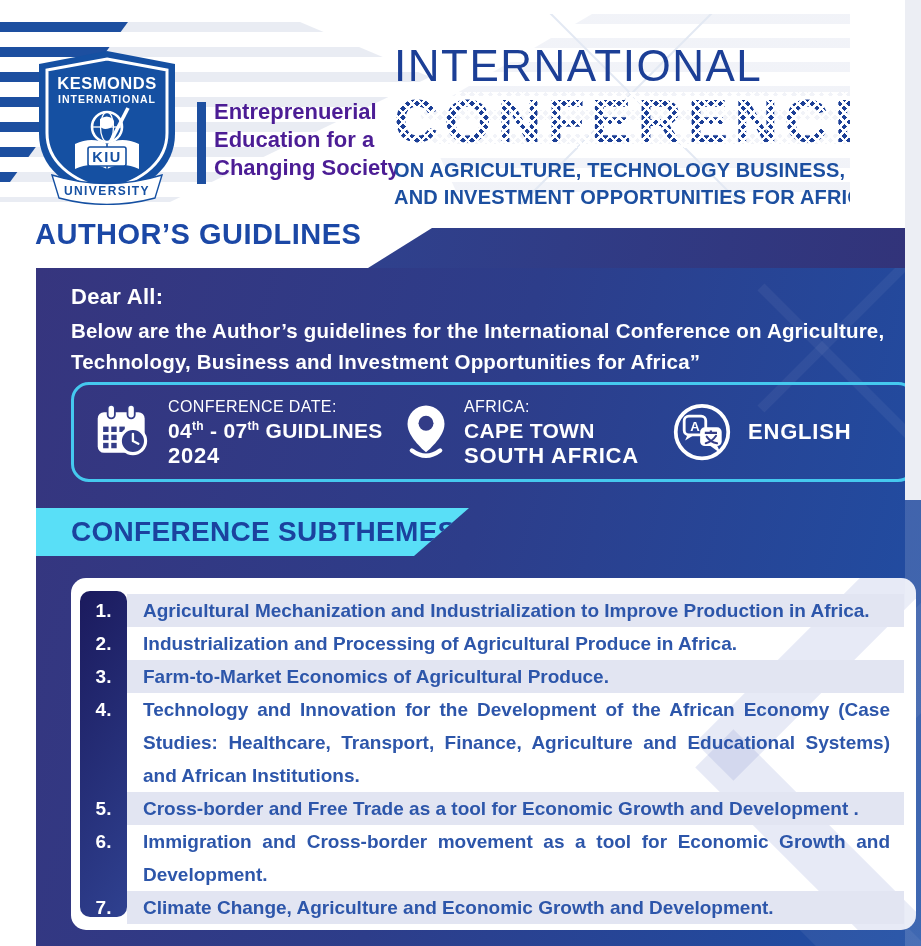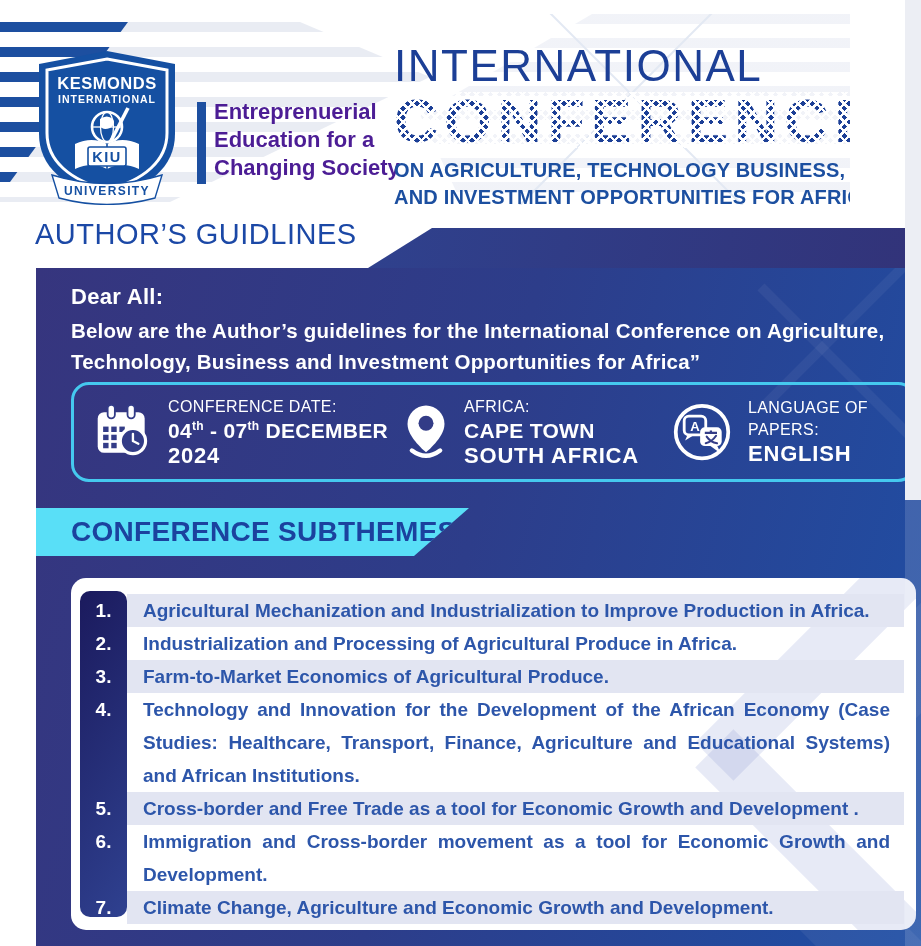--- a/index.html
+++ b/index.html
@@ -35,21 +35,21 @@
   .title2{font-size:61px;font-weight:800;color:#1c3f96;letter-spacing:6px;line-height:62px;white-space:nowrap;}
   .title2-wrap::after{content:"";position:absolute;inset:2px 0 4px 0;pointer-events:none;
     background:
       repeating-linear-gradient(45deg,rgba(255,255,255,0) 0 4px,#ffffff 4px 6.5px),
       repeating-linear-gradient(-45deg,rgba(255,255,255,0) 0 4px,#ffffff 4px 6.5px);}
   .subtitle{margin-top:5px;width:500px;font-size:20px;font-weight:800;color:#1c4fa0;
     line-height:27px;letter-spacing:0.2px;}
 
   
   .author-band{position:absolute;left:0;top:205px;width:921px;height:63px;background:#fff;}
-  .author-heading{position:absolute;left:35px;top:13px;font-size:29px;font-weight:400;
+  .author-heading{position:absolute;left:35px;top:13px;font-size:29px;font-weight:700;
     color:#1b48a6;letter-spacing:0.5px;}
   .author-wedge{position:absolute;top:23px;right:0;width:553px;height:40px;
     background:linear-gradient(100deg,#2f418d,#323379);
     clip-path:polygon(64px 0,100% 0,100% 100%,0 100%);}
 
   
   .main{position:absolute;left:0;top:268px;width:921px;height:678px;overflow:hidden;
     background:linear-gradient(105deg,#36357e 0%,#2d3d8a 46%,#1e50a7 100%);margin-left:36px;}
   .bg-chev{position:absolute;background:rgba(255,255,255,0.06);width:430px;height:78px;right:-110px;}
   .bg-chev-a{top:420px;transform:rotate(-45deg);}
@@ -168,21 +168,21 @@
           <rect x="10" y="34" width="6" height="6"></rect>
             <rect x="19" y="34" width="6" height="6"></rect>
           <rect x="10" y="43" width="6" height="6"></rect>
             <rect x="19" y="43" width="6" height="6"></rect>
         </g>
         <circle cx="43" cy="41" r="14" fill="#333c87" stroke="#ffffff" stroke-width="3.5"></circle>
         <path d="M43 41 V33 M43 41 L49 44" stroke="#ffffff" stroke-width="2.6" stroke-linecap="round" fill="none"></path>
       </svg>
       <div>
         <div class="info-label">CONFERENCE DATE:</div>
-        <div class="info-value"><span>04</span><sup>th</sup><span> - </span><span>07</span><sup>th</sup><span> DECEMBER</span></div>
+        <div class="info-value"><span>04</span><sup>th</sup><span> - </span><span>07</span><sup>th</sup><span> GUIDLINES</span></div>
         <div class="info-strong">2024</div>
       </div>
     </div>
 
     <div class="info-group g2">
       <svg class="info-icon" width="44" height="62" viewBox="0 0 50 64">
         <path d="M25 2 C13.5 2 4 11.5 4 23 C4 38.5 25 55 25 55 C25 55 46 38.5 46 23 C46 11.5 36.5 2 25 2 Z" fill="#ffffff"></path>
         <circle cx="25" cy="22" r="8.5" fill="#333c87"></circle>
         <path d="M9 53 Q25 65 41 53" stroke="#ffffff" stroke-width="5" fill="none" stroke-linecap="round"></path>
       </svg>
@@ -198,21 +198,20 @@
         <circle cx="32" cy="32" r="28" fill="none" stroke="#ffffff" stroke-width="4"></circle>
         <rect x="13" y="15" width="23" height="20" rx="5" fill="none" stroke="#ffffff" stroke-width="3"></rect>
         <path d="M17 34 L14 41 L24 35 Z" fill="#ffffff"></path>
         <text x="24.5" y="30.5" text-anchor="middle" font-family="Liberation Sans, sans-serif" font-size="14" font-weight="bold" fill="#ffffff">A</text>
         <rect x="30" y="27" width="23" height="20" rx="5" fill="#ffffff"></rect>
         <path d="M48 46 L52 55 L41 47 Z" fill="#ffffff"></path>
         <path d="M35 33 H48 M41.5 33 V30.5" stroke="#333c87" stroke-width="2.4" fill="none"></path>
         <path d="M37 37 Q41 43 48 44 M47 36 Q43 42 36 44" stroke="#333c87" stroke-width="2.2" fill="none" stroke-linecap="round"></path>
       </svg>
       <div>
-        <div class="info-label">LANGUAGE OF PAPERS:</div>
         <div class="info-strong">ENGLISH</div>
       </div>
     </div>
   </div>
 
   <div class="sub-banner">
     <div class="sub-banner-text">CONFERENCE SUBTHEMES:</div>
   </div>
 
   <div class="card">

